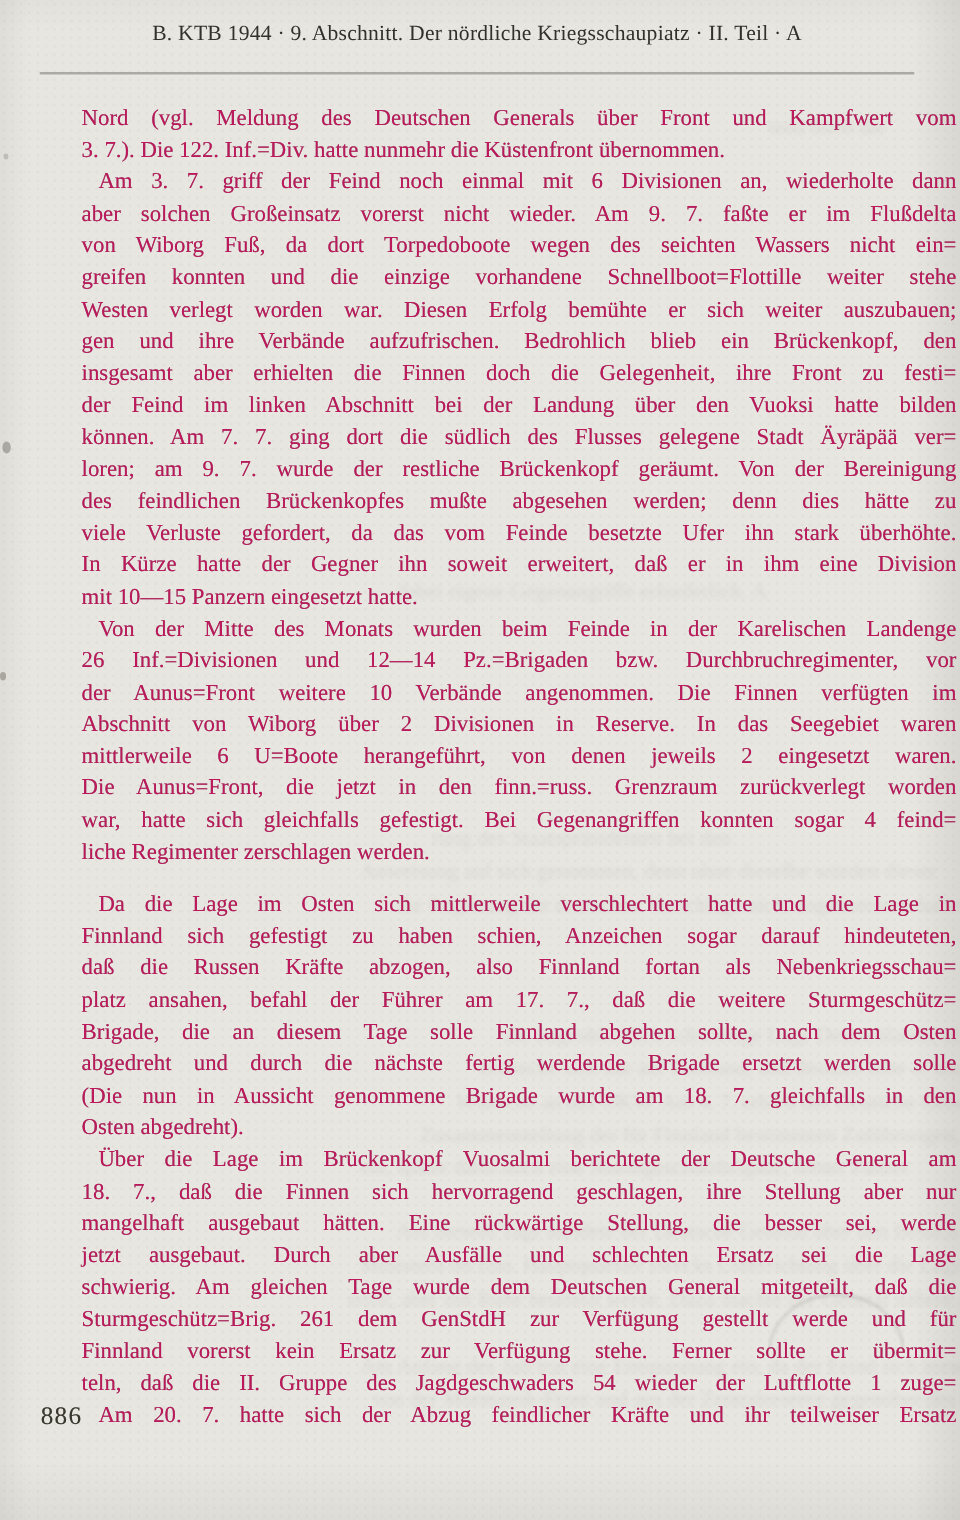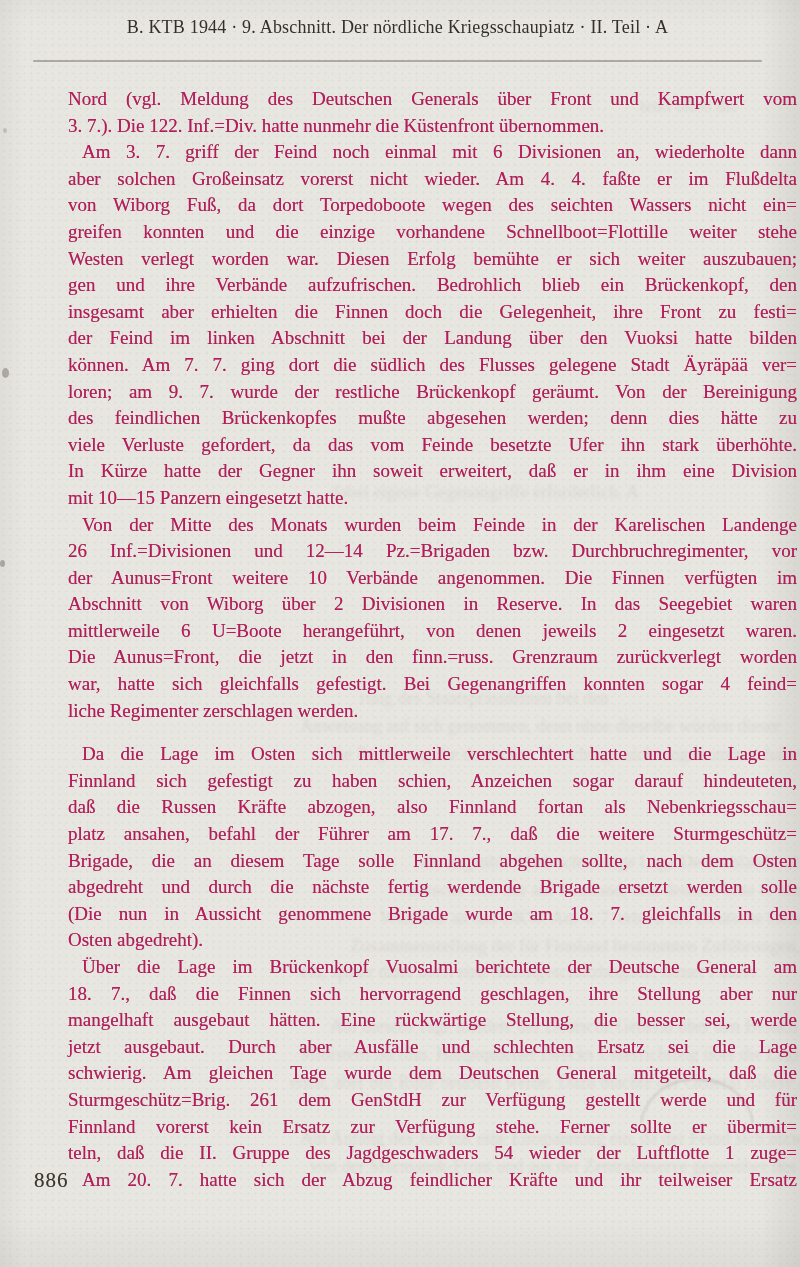--- a/index.html
+++ b/index.html
@@ -109,21 +109,21 @@
     <div class="ghost-line" style="left: 310px; top: 1156px;">von der Murmansk-Front und aus der Zentralreserve gegenüber des Heeres</div>
   </div>
 
 <div class="body-text">
     <div class="para">
       <div class="line">Nord (vgl. Meldung des Deutschen Generals über Front und Kampfwert vom</div>
       <div class="line last">3. 7.). Die 122. Inf.=Div. hatte nunmehr die Küstenfront übernommen.</div>
     </div>
     <div class="para indent">
       <div class="line">Am 3. 7. griff der Feind noch einmal mit 6 Divisionen an, wiederholte dann</div>
-      <div class="line">aber solchen Großeinsatz vorerst nicht wieder. Am 4. 4. faßte er im Flußdelta</div>
+      <div class="line">aber solchen Großeinsatz vorerst nicht wieder. Am 9. 7. faßte er im Flußdelta</div>
       <div class="line">von Wiborg Fuß, da dort Torpedoboote wegen des seichten Wassers nicht ein=</div>
       <div class="line">greifen konnten und die einzige vorhandene Schnellboot=Flottille weiter stehe</div>
       <div class="line">Westen verlegt worden war. Diesen Erfolg bemühte er sich weiter auszubauen;</div>
       <div class="line">gen und ihre Verbände aufzufrischen. Bedrohlich blieb ein Brückenkopf, den</div>
       <div class="line">insgesamt aber erhielten die Finnen doch die Gelegenheit, ihre Front zu festi=</div>
       <div class="line">der Feind im linken Abschnitt bei der Landung über den Vuoksi hatte bilden</div>
       <div class="line">können. Am 7. 7. ging dort die südlich des Flusses gelegene Stadt Äyräpää ver=</div>
       <div class="line">loren; am 9. 7. wurde der restliche Brückenkopf geräumt. Von der Bereinigung</div>
       <div class="line">des feindlichen Brückenkopfes mußte abgesehen werden; denn dies hätte zu</div>
       <div class="line">viele Verluste gefordert, da das vom Feinde besetzte Ufer ihn stark überhöhte.</div>

